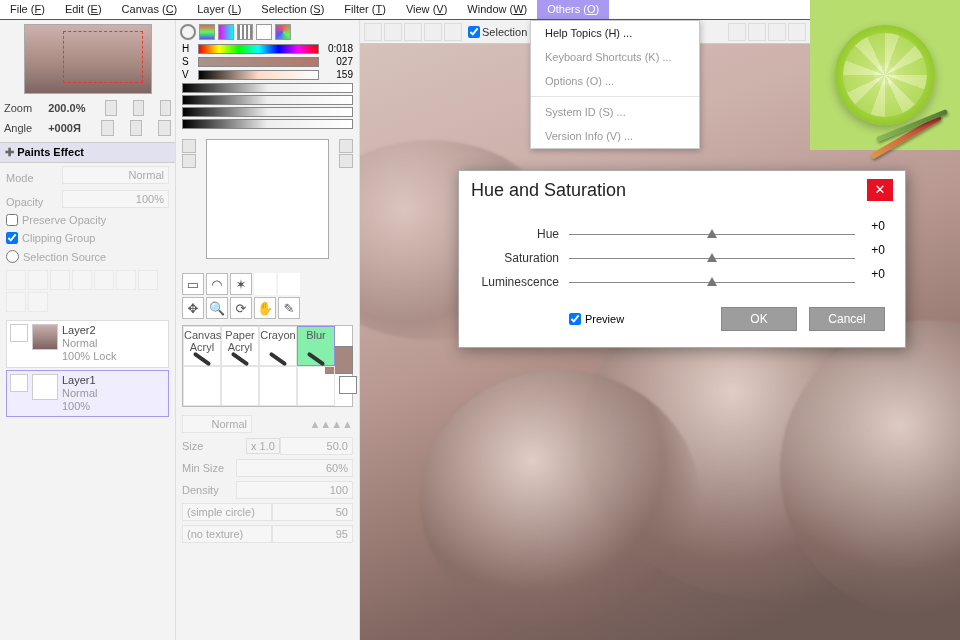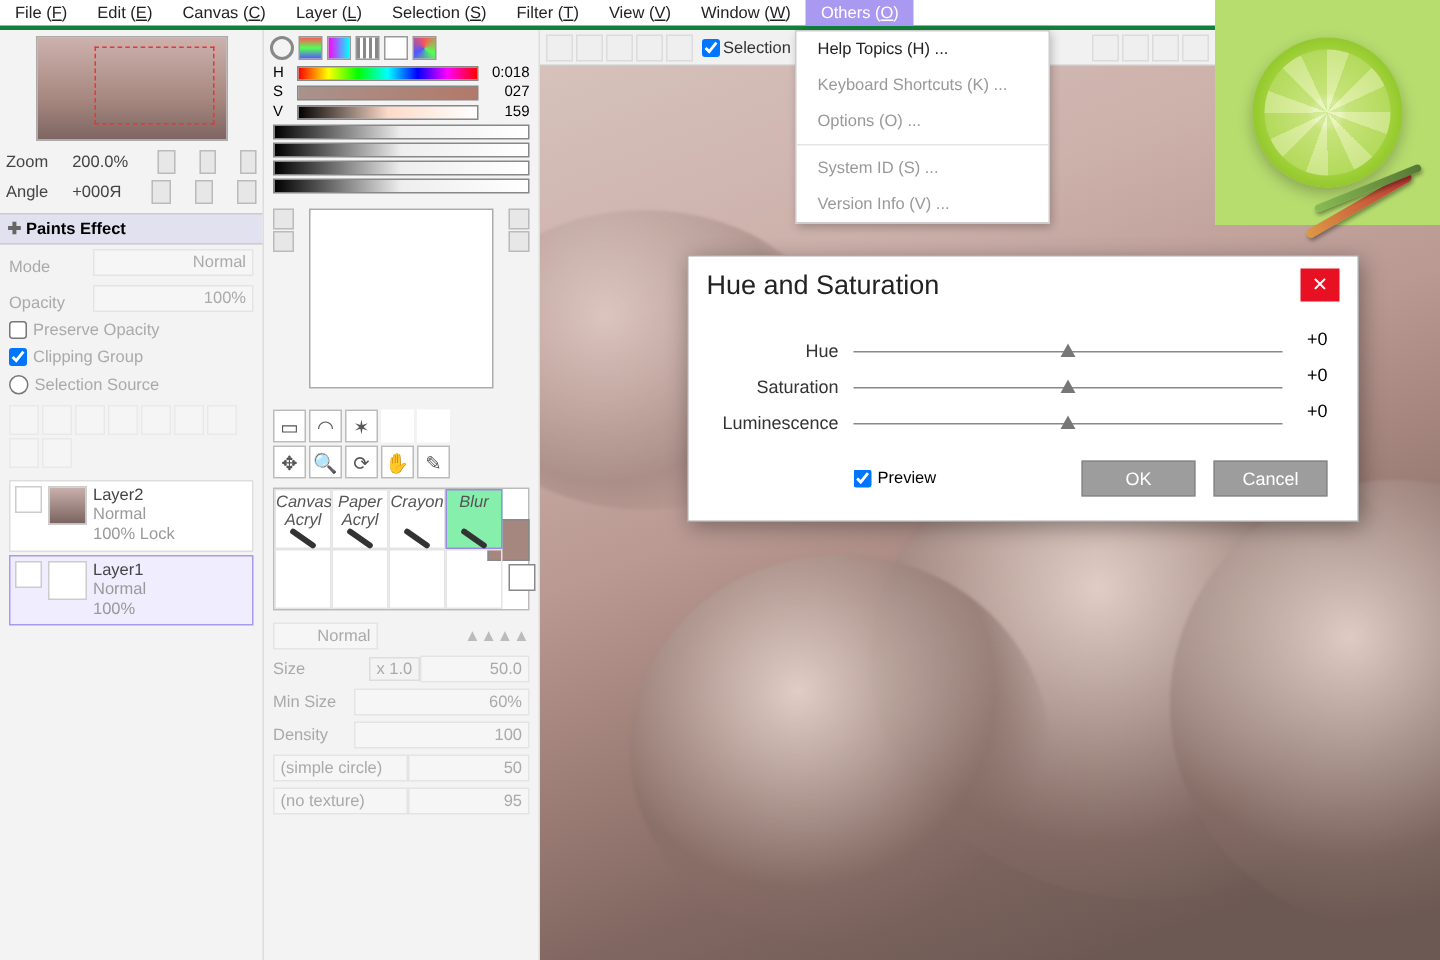--- a/index.html
+++ b/index.html
@@ -1,30 +1,30 @@
 <!DOCTYPE html>
 <html><head>
 <meta charset="utf-8">
 <style>
 * { margin: 0; padding: 0; box-sizing: border-box; font-family: "Segoe UI", Tahoma, sans-serif; font-size: 11px; }
 body { width: 960px; height: 640px; overflow: hidden; background: #f0f0f0; position: relative; }
-.menubar { display: flex; height: 20px; background: #fff; border-bottom: 3px solid #15803d; }
+.menubar { display: flex; height: 20px; background: #fff; border-bottom: 1px solid #15803d; }
 .menubar .mi { padding: 3px 10px; cursor: default; color: #222; }
 .mi .ul { text-decoration: underline; }
 .mi.highlight { background: #a999f0; color: #fff; }
 .dropdown { position: absolute; left: 530px; top: 20px; width: 170px; background: #fff; border: 1px solid #ccc; box-shadow: 1px 2px 6px rgba(0,0,0,.25); z-index: 50; }
 .dropdown .di { padding: 6px 14px; color: #999; }
 .dropdown .di.first { color: #222; }
 .dropdown .sep { height: 1px; background: #e4e4e4; margin: 3px 0; }
 .left-col { position: absolute; left: 0; top: 20px; width: 176px; height: 620px; background: #f3f3f3; border-right: 1px solid #ddd; }
 .thumb { margin: 4px auto; width: 128px; height: 70px; background: linear-gradient(180deg,#cdb1ad,#a78880 60%,#7d6562); border: 1px solid #aaa; position: relative; }
 .thumb .sel { position: absolute; left: 38px; top: 6px; width: 80px; height: 52px; border: 1px dashed #e33; }
 .zoomrow, .anglerow { display: flex; align-items: center; gap: 16px; padding: 2px 4px; font-size: 10px; color: #444; }
 .zoomrow .lbl, .anglerow .lbl { width: 34px; }
-.zoomrow .val, .anglerow .val { flex: 1; text-align: right; padding-right: 4px; }
+.zoomrow .val, .anglerow .val { flex: 1; text-align: right; padding-right: 4px; font-weight: bold; }
 .sqbtn { width: 16px; height: 16px; background: #e7e7e7; border: 1px solid #bbb; display: inline-block; }
 .section-hdr { background: #e1e1f0; padding: 3px 5px; font-weight: bold; border-top: 1px solid #ccc; border-bottom: 1px solid #ccc; margin-top: 4px; }
 .section-hdr::before { content: "✚ "; color: #666; }
 .opt-row { display: flex; align-items: flex-end; padding: 3px 6px; color: #aaa; gap: 6px; }
 .opt-row .olbl { width: 50px; }
 .opt-row .oval { flex: 1; text-align: right; padding: 2px 4px; background: #f6f6f6; border: 1px solid #e4e4e4; }
 .chk-row { padding: 3px 6px; color: #aaa; display: flex; align-items: center; gap: 4px; }
 .icon-grid { display: flex; flex-wrap: wrap; gap: 2px; padding: 4px 6px; }
 .icon-grid .ic { width: 20px; height: 20px; border: 1px solid #ddd; background: #f9f9f9; opacity: .45; }
 .layer-list { margin: 4px 6px; }
@@ -46,21 +46,21 @@
 .bar.hue { background: linear-gradient(90deg,#f00,#ff0,#0f0,#0ff,#00f,#f0f,#f00); }
 .bar.sat { background: linear-gradient(90deg,#a8938c,#b2796a); }
 .bar.val { background: linear-gradient(90deg,#000,#fddac8,#fff); }
 .quad { margin: 2px 6px; height: 10px; border: 1px solid #888; background: linear-gradient(90deg,#000,#eee,#fff); }
 .scratch { margin: 6px 6px; height: 120px; background: #fff; border: 1px solid #aaa; }
 .updn { display:flex; flex-direction:column; gap:1px; margin-top:6px;}
 .updn .sqbtn{width:14px;height:14px;}
 .tool-grid { display: grid; grid-template-columns: repeat(5, 22px); gap: 2px; padding: 4px 6px; }
 .tool-grid .tl { width: 22px; height: 22px; border: 1px solid #bbb; background: #fff; display: flex; align-items: center; justify-content: center; font-size: 13px; color: #555; }
 .brush-grid { display: grid; grid-template-columns: repeat(4, 38px); gap: 0; margin: 2px 6px; border: 1px solid #bbb; background: #fff; }
-.brush-grid .br { height: 40px; border: 1px solid #e4e4e4; font-size: 8px; text-align: center; padding-top: 2px; color: #555; position: relative; font-style: italic; }
+.brush-grid .br { height: 40px; border: 1px solid #e4e4e4; font-size: 8px; text-align: center; padding-top: 2px; color: #555; position: relative; }
 .brush-grid .br.sel { border: 1px solid #9a8be8; background: #86efac; }
 .brush-grid .br .sw { position: absolute; bottom: 4px; left: 50%; transform: translateX(-50%) rotate(35deg); width: 20px; height: 4px; background: #333; border-radius: 2px; }
 .swatch { position: absolute; right: 6px; top: 326px; width: 28px; height: 28px; background: #a68780; border: 1px solid #888; }
 .swatch2 { position: absolute; right: 2px; top: 356px; width: 18px; height: 18px; background: #fff; border: 1px solid #888; }
 .param { padding: 2px 6px; color: #aaa; display: flex; align-items: center; }
 .param .plbl { width: 54px; }
 .param .pval { flex: 1; text-align: right; padding: 2px 4px; background: #f6f6f6; border: 1px solid #e4e4e4; }
 .canvas { position: absolute; left: 360px; top: 20px; right: 0; bottom: 0; background: linear-gradient(160deg,#d7c3bd 0%,#cdb1ab 25%,#b99992 45%,#9f8078 60%,#816761 75%,#6d5954 90%); overflow: hidden; }
 .toolbar2 { position: absolute; left: 360px; top: 20px; right: 150px; height: 24px; background: #f1f1f1; border-bottom: 1px solid #ccc; display: flex; align-items: center; gap: 2px; padding: 0 4px; z-index: 5; }
 .toolbar2 .tb { width: 18px; height: 18px; border: 1px solid #ccc; background: #eee; opacity:.55; }

